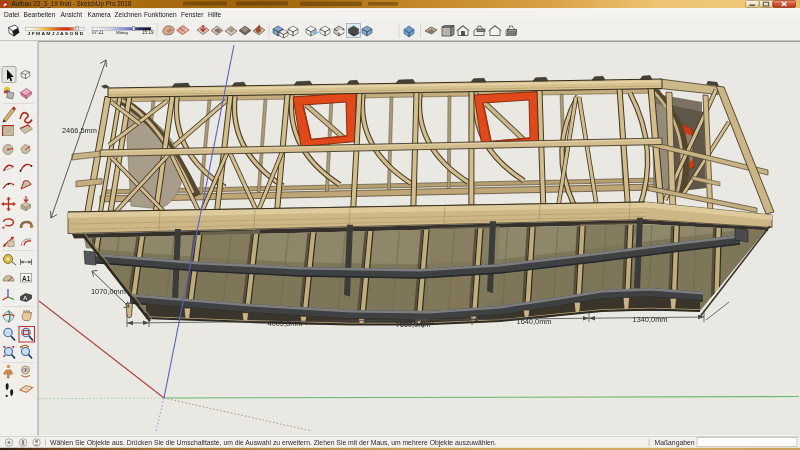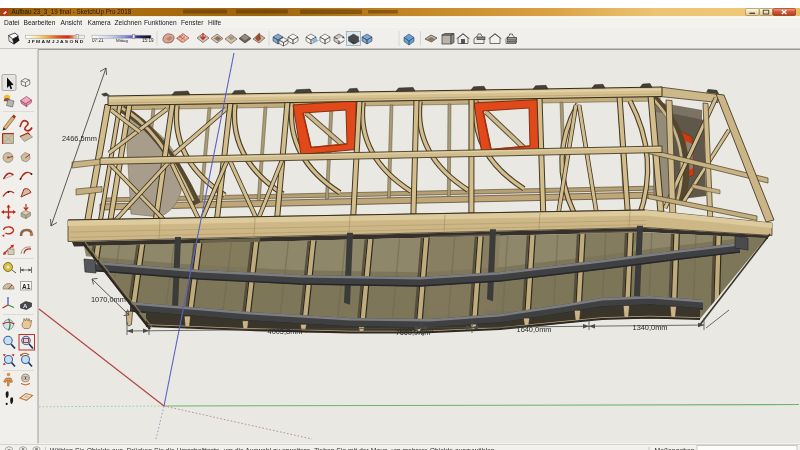--- a/index.html
+++ b/index.html
@@ -1,17 +1,17 @@
 <!DOCTYPE html>
 <html><head>
 <meta charset="utf-8">
 <style>
 html,body{margin:0;padding:0;width:800px;height:450px;overflow:hidden;background:#fff;}
 *{font-family:"Liberation Sans",sans-serif;}
-#root{position:relative;width:800px;height:336px;margin-top:8px;}
+#root{position:relative;width:800px;height:336px;}
 svg{display:block;}
 </style>
 </head>
 <body>
 <div id="root">
 <svg width="800" height="450" viewBox="0 0 800 450">
 <defs>
 <linearGradient id="tbar" x1="0" y1="0" x2="1" y2="0">
  <stop offset="0" stop-color="#8f5407"></stop>
  <stop offset="0.08" stop-color="#b27112"></stop>

